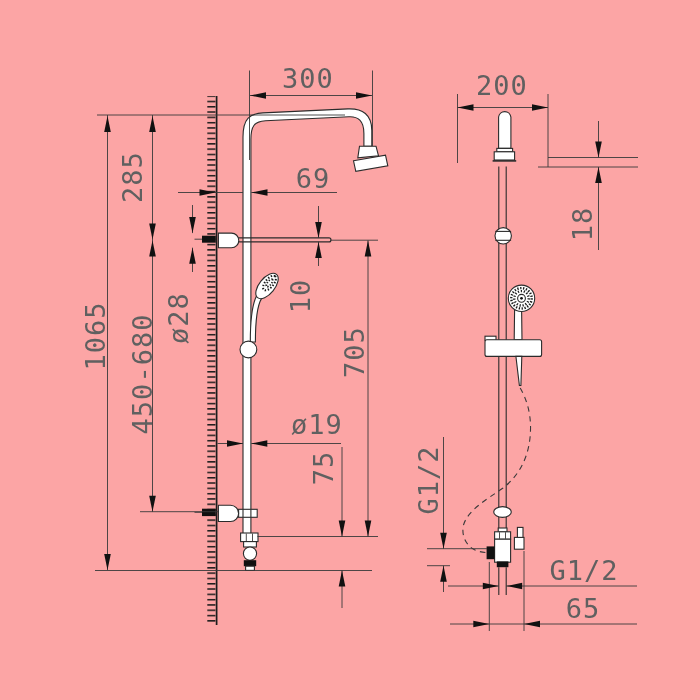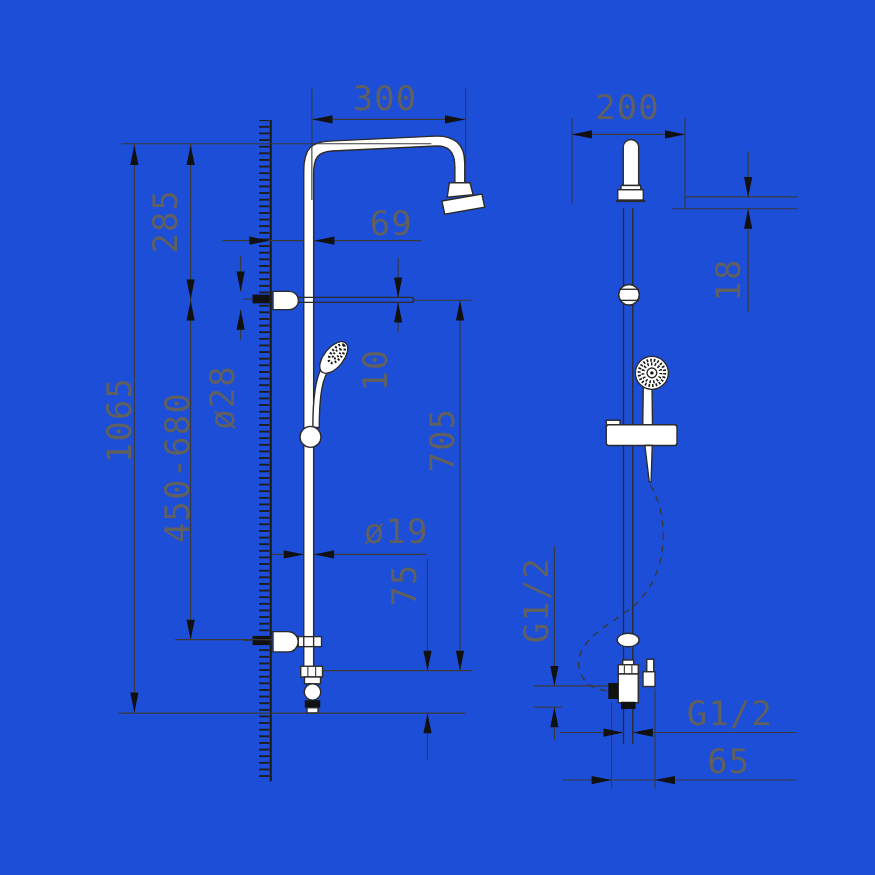--- a/index.html
+++ b/index.html
@@ -1,16 +1,16 @@
 <!DOCTYPE html>
 <html><head>
 <meta charset="utf-8">
 <style>
   html,body{margin:0;padding:0;background:#ffffff;width:700px;height:700px;overflow:hidden;}
-  #stage{position:relative;width:700px;height:700px;background:#1d4ed8;}
+  #stage{position:relative;width:700px;height:700px;background:#fca5a5;}
   svg{display:block;}
   text{font-family:"DejaVu Sans Mono","Liberation Mono",monospace;font-size:27px;fill:#606060;letter-spacing:1px;}
   .obj{fill:#ffffff;stroke:#2b2b2b;stroke-width:1.1;}
   .objl{fill:none;stroke:#2b2b2b;stroke-width:1.1;}
   .dim{stroke:#3a3a3a;stroke-width:0.9;fill:none;}
   .dark{fill:#111111;stroke:none;}
 </style>
 </head>
 <body>
 

